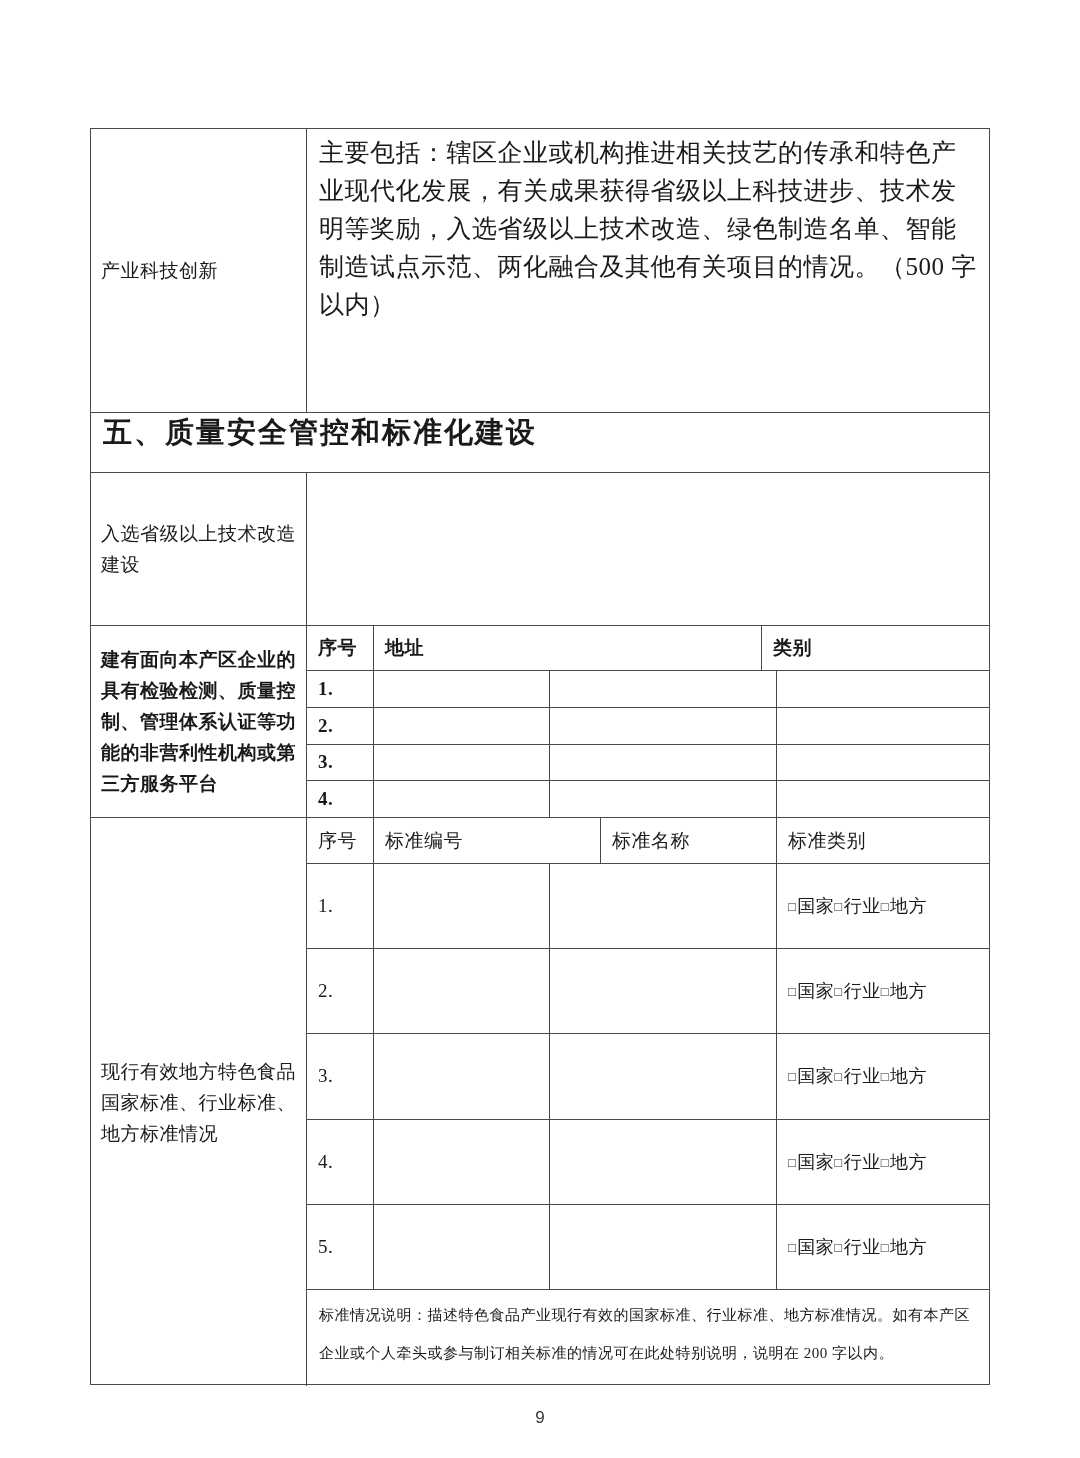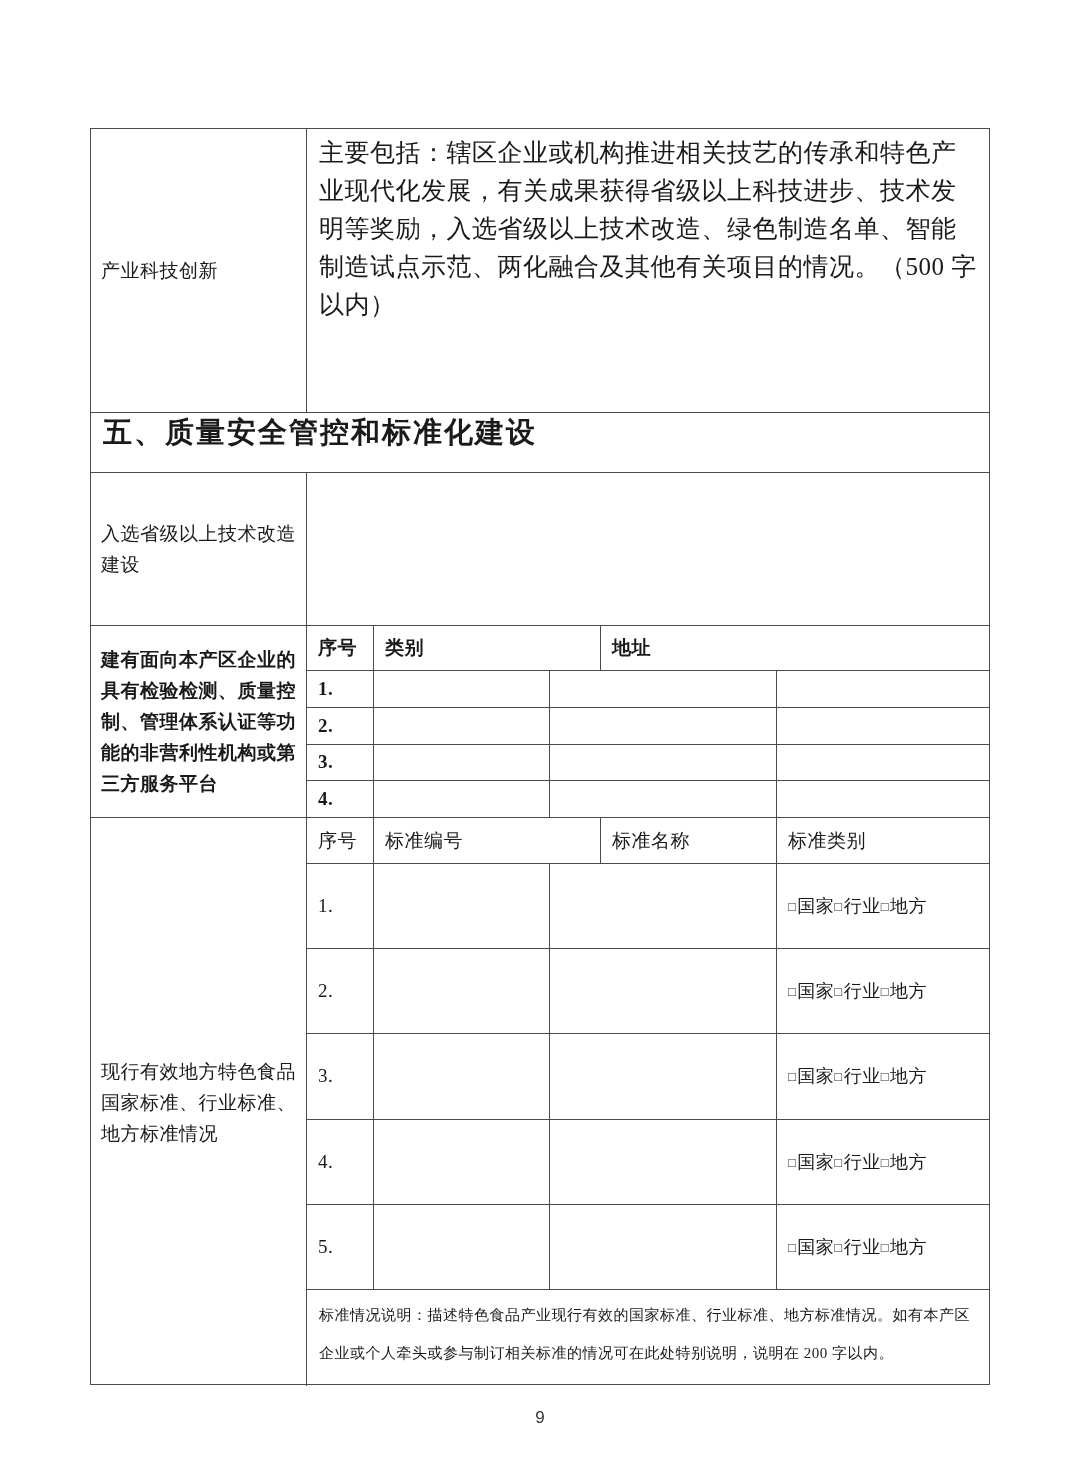--- a/index.html
+++ b/index.html
@@ -134,22 +134,22 @@
         <div class="left-label">建有面向本产区企业的
 具有检验检测、质量控
 制、管理体系认证等功
 能的非营利性机构或第
 三方服务平台</div>
       </div>
       <div class="right-col">
         <div class="sub">
           <div class="sub-row hdr">
             <div class="sub-cell c1">序号</div>
+            <div class="sub-cell c4">地址</div>
             <div class="sub-cell c3">类别</div>
-            <div class="sub-cell c4">地址</div>
           </div>
           <div class="sub-row data">
             <div class="sub-cell c1">1.</div>
             <div class="sub-cell c2"></div>
             <div class="sub-cell c3"></div>
             <div class="sub-cell c4"></div>
           </div>
           <div class="sub-row data">
             <div class="sub-cell c1">2.</div>
             <div class="sub-cell c2"></div>

